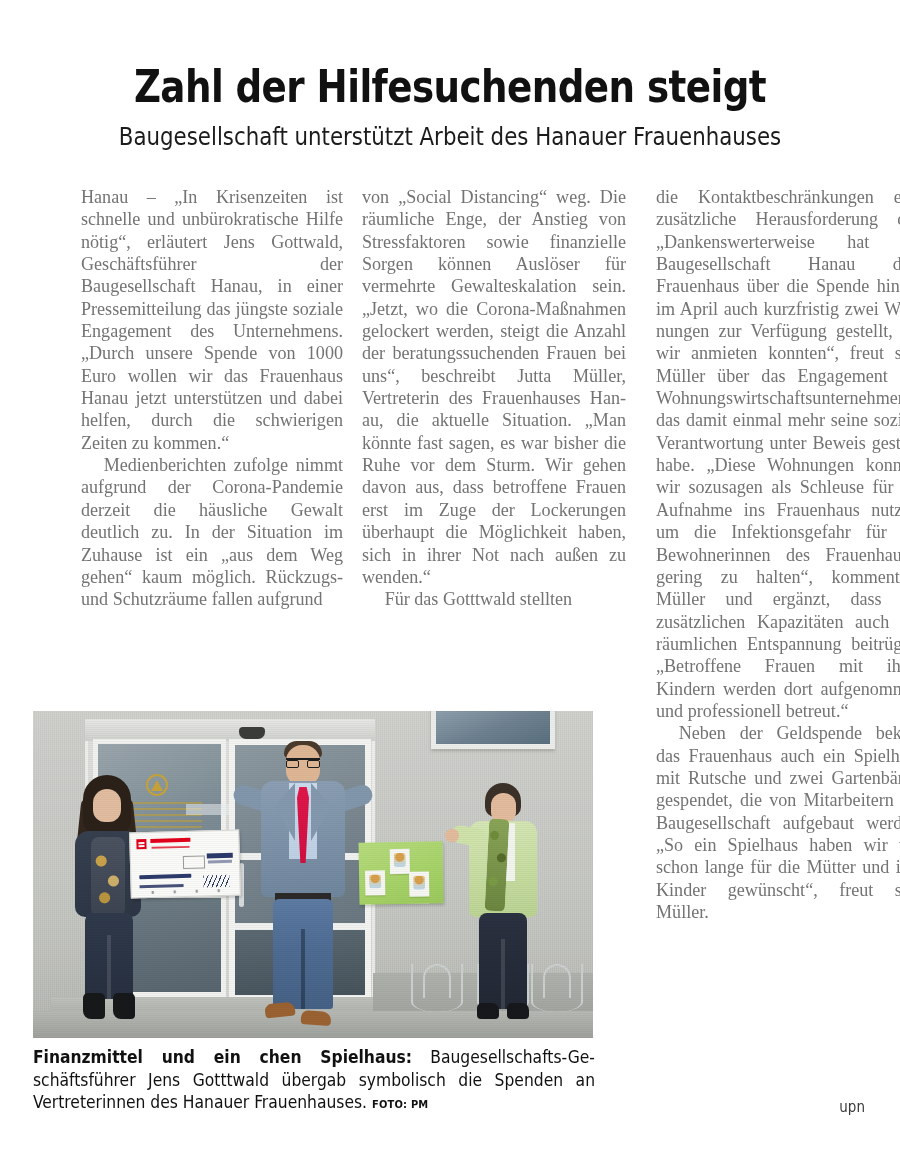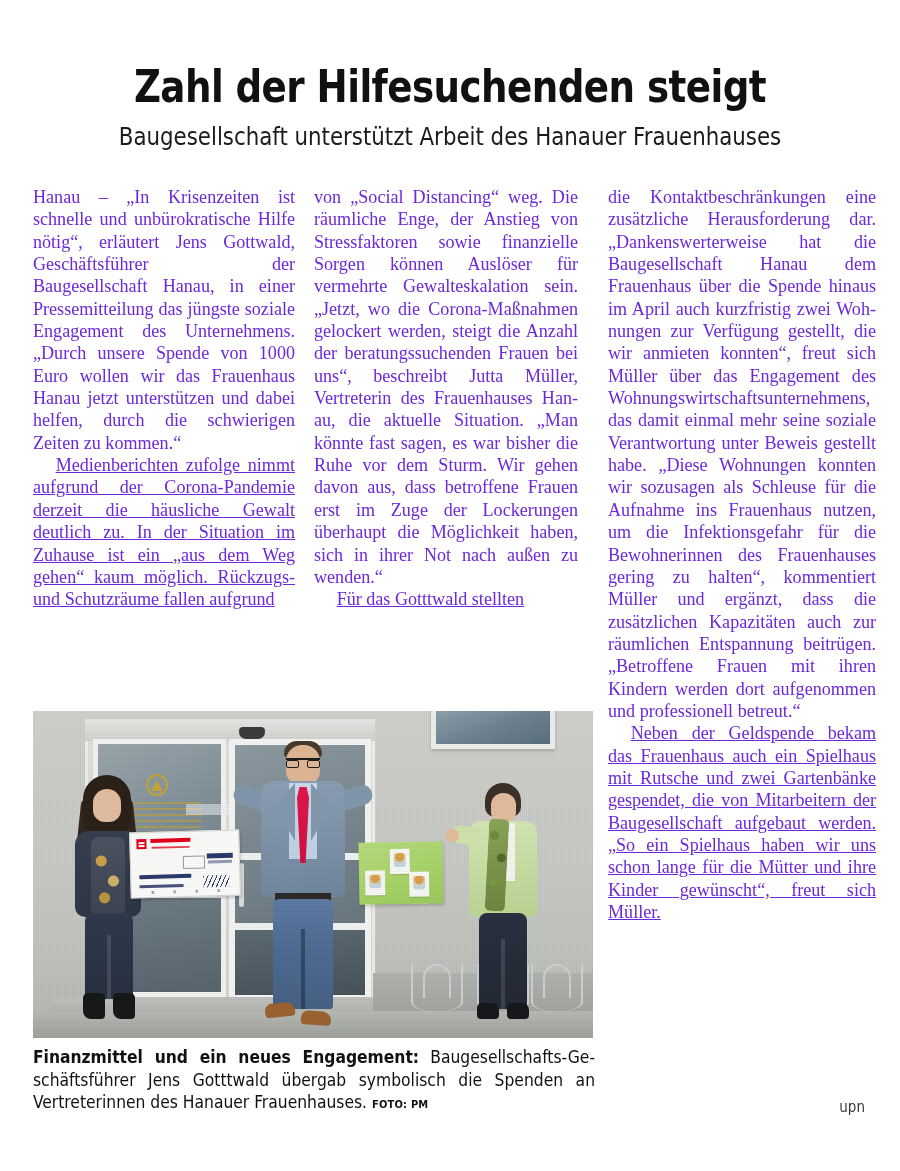--- a/index.html
+++ b/index.html
@@ -56,29 +56,29 @@
 
   
   .col {
     position: absolute;
     top: 186px;
     font-family: "Liberation Serif", serif;
     font-size: 18.1px;
     line-height: 22.35px;
     text-align: justify;
     text-justify: inter-word;
-    color: #6d28d9;
+    color: #737373;
     hyphens: manual;
+    margin-left: 48px;
   }
   .col p {
     margin: 0;
   }
   .col p + p {
     text-indent: 1.25em;
-    text-decoration: underline;
   }
 
   #col1 { left: 33px;  width: 262px; }
   #col2 { left: 314px; width: 264px; }
   #col3 { left: 608px; width: 268px; }
 
   
   .col p:last-child { text-align: justify; }
 
   
@@ -765,19 +765,19 @@
         <div class="legsplit"></div>
         <div class="shoe-l"></div>
         <div class="shoe-r"></div>
       </div>
 
       <div class="photo-grain"></div>
     </div>
   </figure>
 
   <div class="caption">
-    <span class="cap-lead">Finanzmittel und ein neues Engagement:</span><span> Baugesellschafts-Ge­schäftsführer Jens Gotttwald übergab symbolisch die Spen­den an Vertreterinnen des Hanauer Frauenhauses.</span>
+    <span class="cap-lead">Finanzmittel und ein chen Spielhaus:</span><span> Baugesellschafts-Ge­schäftsführer Jens Gotttwald übergab symbolisch die Spen­den an Vertreterinnen des Hanauer Frauenhauses.</span>
     <span class="credit">FOTO: PM</span>
   </div>
 
   <div class="byline">upn</div>
 
 </div>
 
 </body></html>

